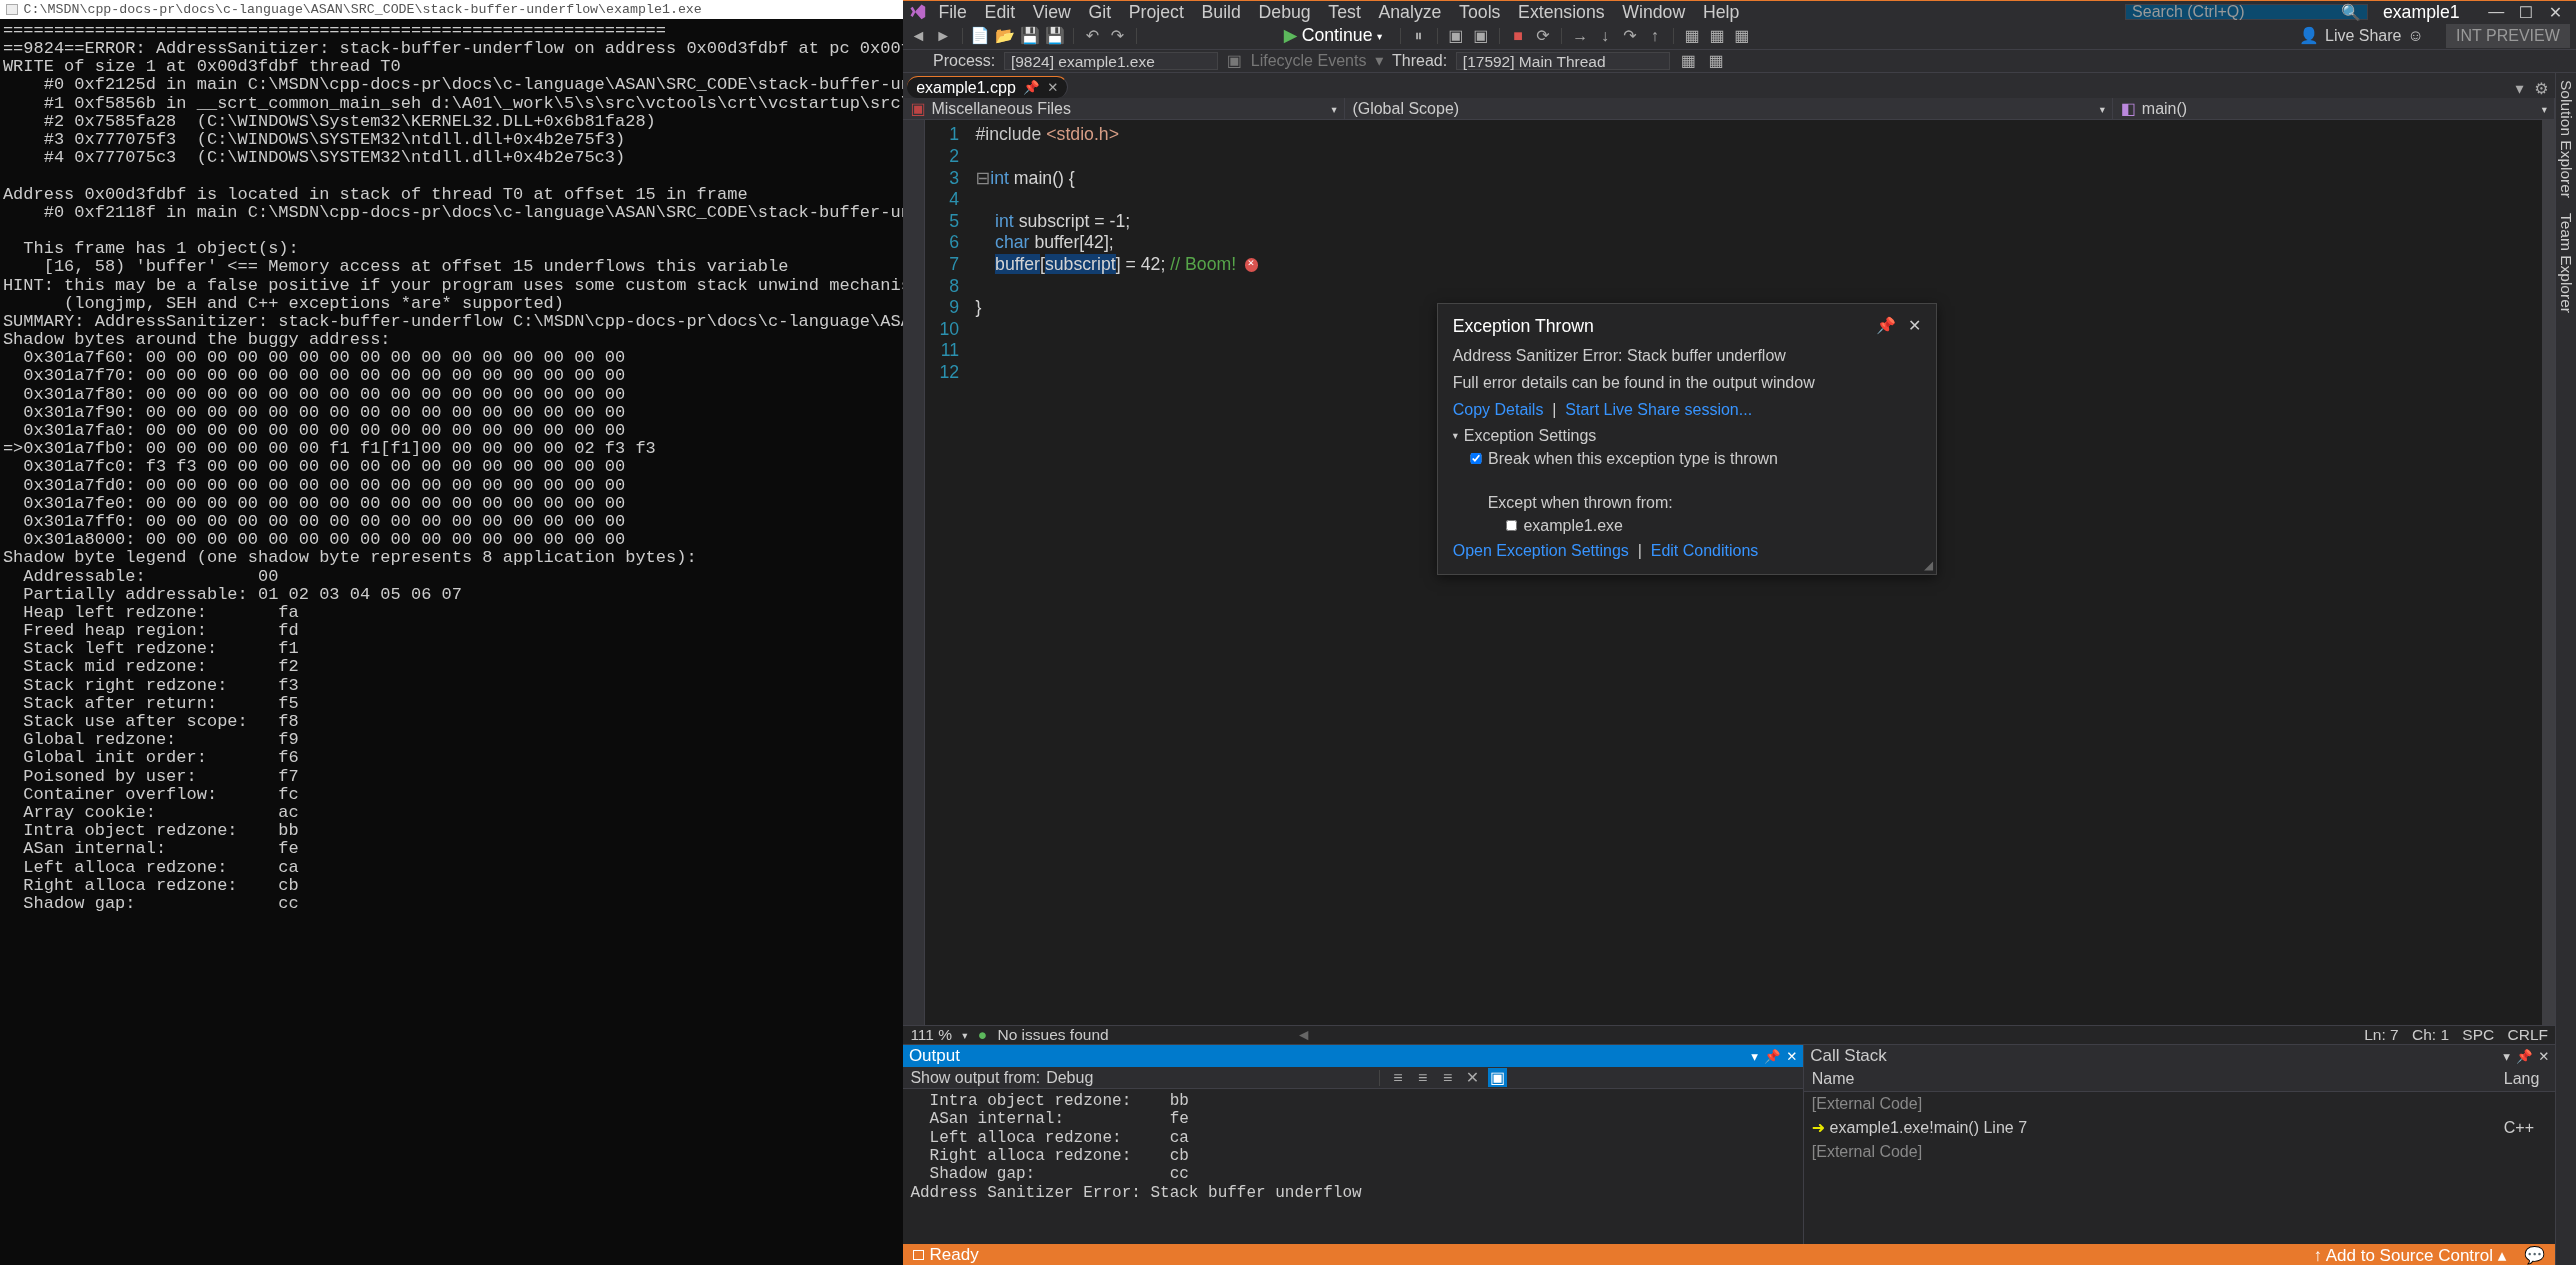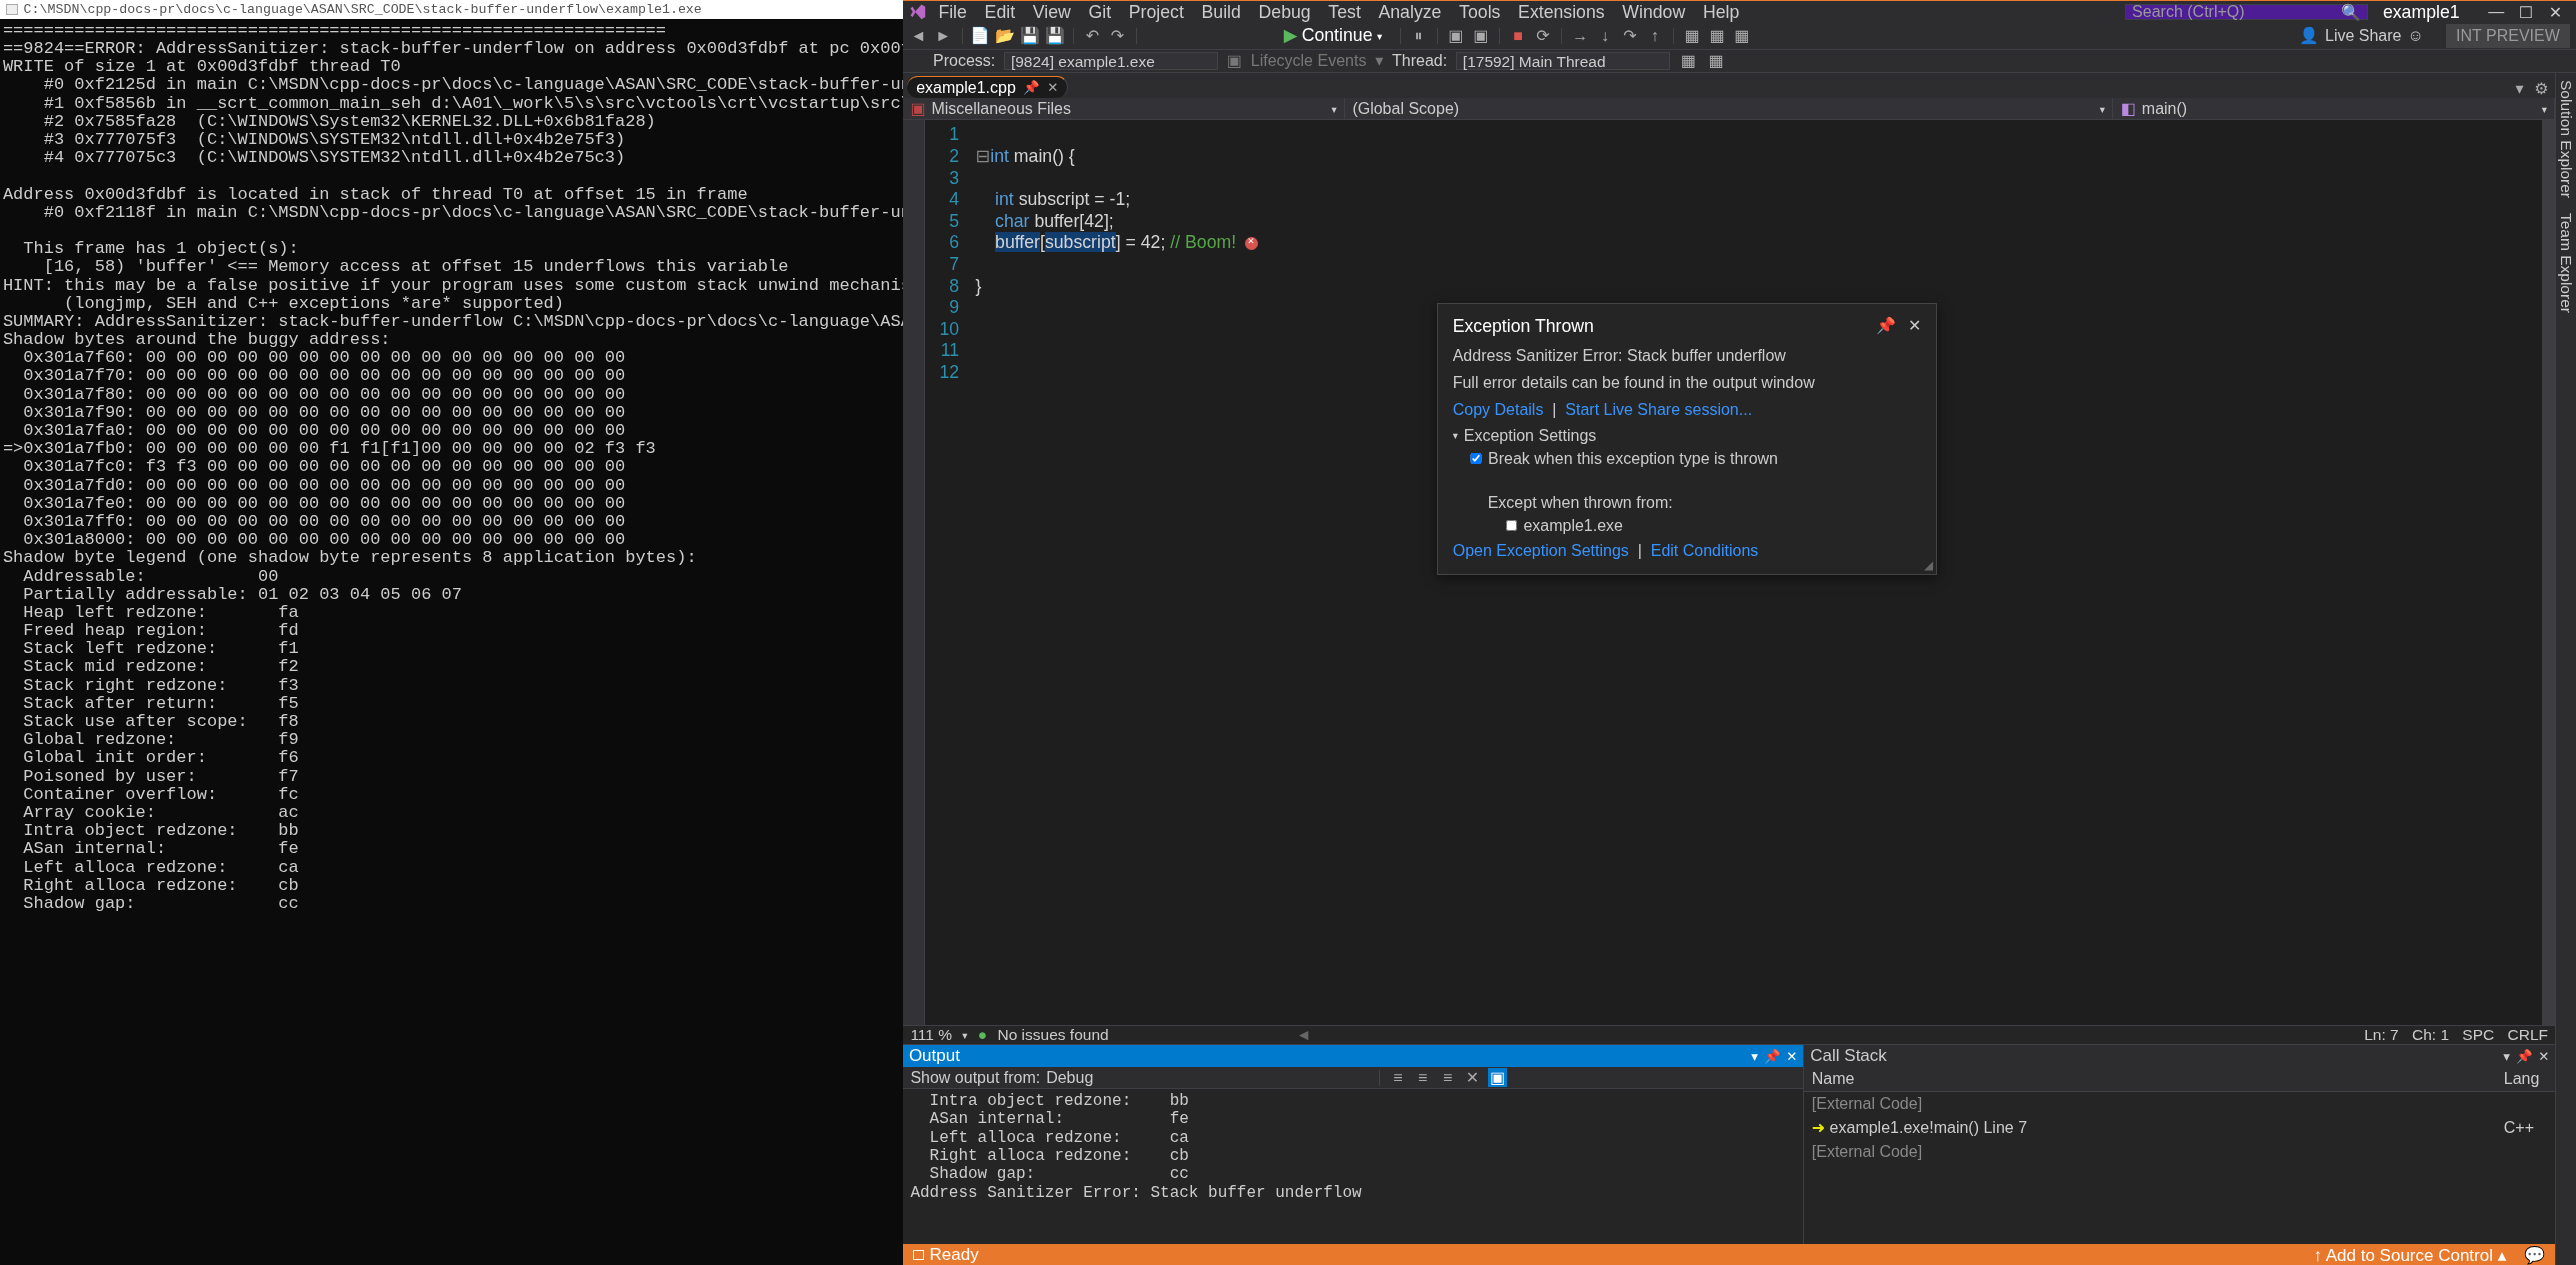--- a/index.html
+++ b/index.html
@@ -10,21 +10,21 @@
 .console .titlebar { height:19px; background:#fff; color:#555; display:flex; align-items:center; padding:0 5.9px; font-size:13.3px; }
 .console .titlebar .cicon { width:11.8px; height:11.8px; background:#eee; margin-right:5.9px; border:0.7px solid #aaa; }
 .console .body { flex:1; padding:2.9px; color:#ccc; font-size:17px; line-height:1.07; white-space:pre; overflow:hidden; }
 
 .vs { flex:1; background:#2d2d30; display:flex; flex-direction:column; border-top:1.5px solid #e8792c; }
 .vs-title { height:22px; background:#2d2d30; display:flex; align-items:center; padding:0 5.9px; color:#ccc; font-size:17.7px; }
 .vs-logo { width:17.7px; height:17.7px; margin-right:11.8px; }
 .vs-menu { display:flex; gap:17.7px; }
 .vs-menu span { cursor:default; }
 .vs-title .spacer { flex:1; }
-.search { width:243px; height:16px; background:#4c1d95; border:0.7px solid #3f3f46; color:#999; display:flex; align-items:center; justify-content:space-between; padding:0 5.9px; margin-right:14.7px; font-size:16px;gap:44px; }
+.search { width:243px; height:16px; background:#0c4a6e; border:0.7px solid #3f3f46; color:#999; display:flex; align-items:center; justify-content:space-between; padding:0 5.9px; margin-right:14.7px; font-size:16px;gap:44px; }
 .tabtitle { color:#fff; margin-right:22px; font-size:17.7px; }
 .winbtns { display:flex; gap:0; }
 .winbtn { width:29.5px; height:20.6px; display:flex; align-items:center; justify-content:center; color:#ccc; font-size:16px; }
 .toolbar { height:26.5px; background:#2d2d30; display:flex; align-items:center; padding:0 5.9px; gap:5.9px; border-bottom:0.7px solid #3f3f46; }
 .tbtn { width:19px; height:19px; display:flex; align-items:center; justify-content:center; color:#aaa; font-size:16px; }
 .tsep { width:0.7px; height:16px; background:#444; margin:0 2.9px; }
 .continue { display:flex; align-items:center; gap:4.4px; color:#fff; padding:0 8.8px; font-size:17.7px; }
 .continue .tri { color:#5cb85c; }
 .liveshare { display:flex; align-items:center; gap:5.9px; color:#ccc; margin-left:auto; padding:0 8.8px; font-size:16px; }
 .intpreview { background:#434346; color:#999; padding:2.9px 10.3px; margin-left:7.4px; font-size:16px; }
@@ -273,20 +273,21 @@
           <span style="color:#b8d">◧</span>
           <span>main()</span>
           <span style="margin-left:auto;font-size:10.3px">▾</span>
         </div>
       </div>
 
       <div class="code-wrap mono">
         <div class="gutter-margin"></div>
         <div class="gutter">1<br>2<br>3<br>4<br>5<br>6<br>7<br>8<br>9<br>10<br>11<br>12</div>
         <div class="code">
+          <div class="line"><span class="id">#include </span><span class="str">&lt;stdio.h&gt;</span></div>
           <div class="line">&nbsp;</div>
           <div class="line"><span style="color:#888">⊟</span><span class="kw">int</span><span> main() {</span></div>
           <div class="line">&nbsp;</div>
           <div class="line"><span>    </span><span class="kw">int</span><span> subscript = -1;</span></div>
           <div class="line"><span>    </span><span class="kw">char</span><span> buffer</span><span>[42];</span></div>
           <div class="line"><span>    </span><span class="hl"><span>buffer</span></span><span>[</span><span class="hl"><span>subscript</span></span><span>] = 42; </span><span class="cm">// Boom!</span><span class="err-dot"></span></div>
           <div class="line">&nbsp;</div>
           <div class="line">}</div>
           <div class="line">&nbsp;</div>
           <div class="line">&nbsp;</div>

